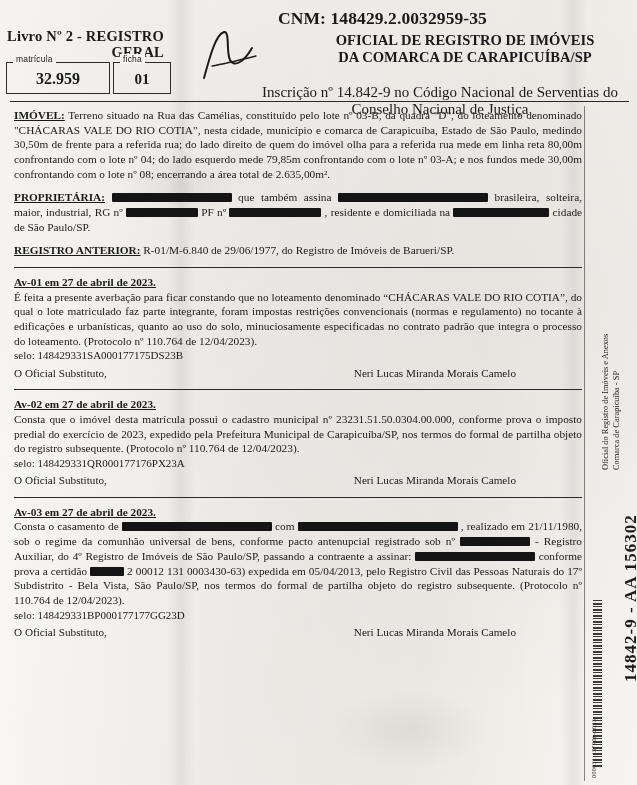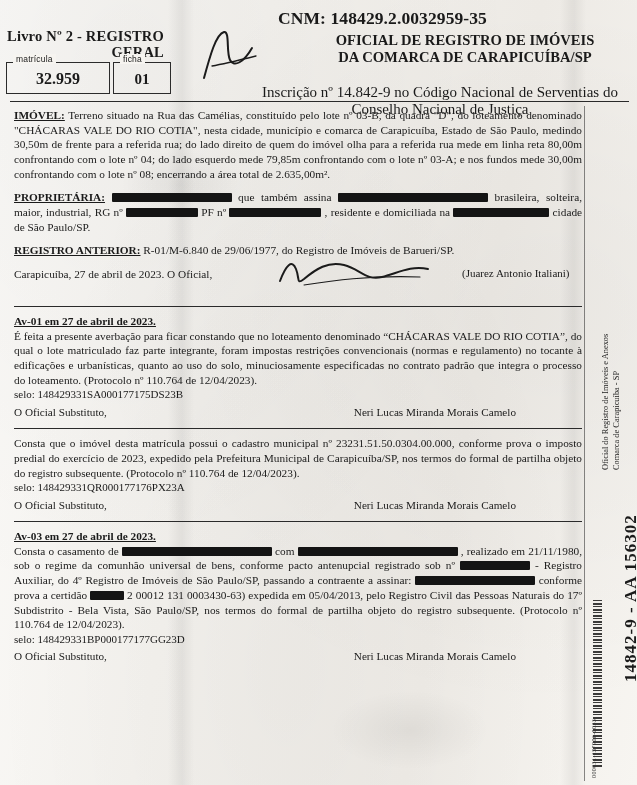--- a/index.html
+++ b/index.html
@@ -336,46 +336,37 @@
         <span>cidade de São Paulo/SP.</span>
       </p>
     </div>
 
     <div class="blk">
       <p>
         <span class="lbl">REGISTRO ANTERIOR:</span><span> R-01/M-6.840 de 29/06/1977, do Registro de Imóveis de Barueri/SP.</span>
       </p>
     </div>
 
-    <div class="blk carapi-line" style="height:30px;">
-      <span>Carapicuíba, 27 de abril de 2023. O Oficial,</span>
-      <svg class="sig" style="left:256px;top:-12px;" width="180" height="34" viewBox="0 0 180 34">
-        <path d="M10 26 C16 10, 22 4, 26 14 C30 24, 26 30, 34 24 C46 14, 58 6, 74 10 C90 14, 96 26, 112 22 C126 19, 140 10, 158 14" fill="none" stroke="#1b1b1b" stroke-width="2" stroke-linecap="round"></path>
-        <path d="M34 30 C60 26, 100 20, 150 22" fill="none" stroke="#1b1b1b" stroke-width="1.1" stroke-linecap="round"></path>
-      </svg>
-      <div class="juarez">
-        <span>(Juarez Antonio Italiani)</span>
-      </div>
-    </div>
 
     <hr class="sep-rule">
 
     <div class="blk">
       <p class="av-head">Av-01 em 27 de abril de 2023.</p>
       <p>É feita a presente averbação para ficar constando que no loteamento denominado “CHÁCARAS VALE DO RIO COTIA”, do qual o lote matriculado faz parte integrante, foram impostas restrições convencionais (normas e regulamento) no tocante à edificações e urbanísticas, quanto ao uso do solo, minuciosamente especificadas no contrato padrão que integra o processo do loteamento. (Protocolo nº 110.764 de 12/04/2023).</p>
       <p class="selo">selo: 148429331SA000177175DS23B</p>
       <div class="officer-row">
         <span class="officer-left">O Oficial Substituto,</span>
         <span class="officer-name">Neri Lucas Miranda Morais Camelo</span>
       </div>
     </div>
 
     <hr class="sep-rule">
 
     <div class="blk">
+      <p class="av-head">Av-02 em 27 de abril de 2023.</p>
       <p>Consta que o imóvel desta matrícula possui o cadastro municipal nº 23231.51.50.0304.00.000, conforme prova o imposto predial do exercício de 2023, expedido pela Prefeitura Municipal de Carapicuíba/SP, nos termos do formal de partilha objeto do registro subsequente. (Protocolo nº 110.764 de 12/04/2023).</p>
       <p class="selo">selo: 148429331QR000177176PX23A</p>
       <div class="officer-row">
         <span class="officer-left">O Oficial Substituto,</span>
         <span class="officer-name">Neri Lucas Miranda Morais Camelo</span>
       </div>
     </div>
 
     <hr class="sep-rule">
 

